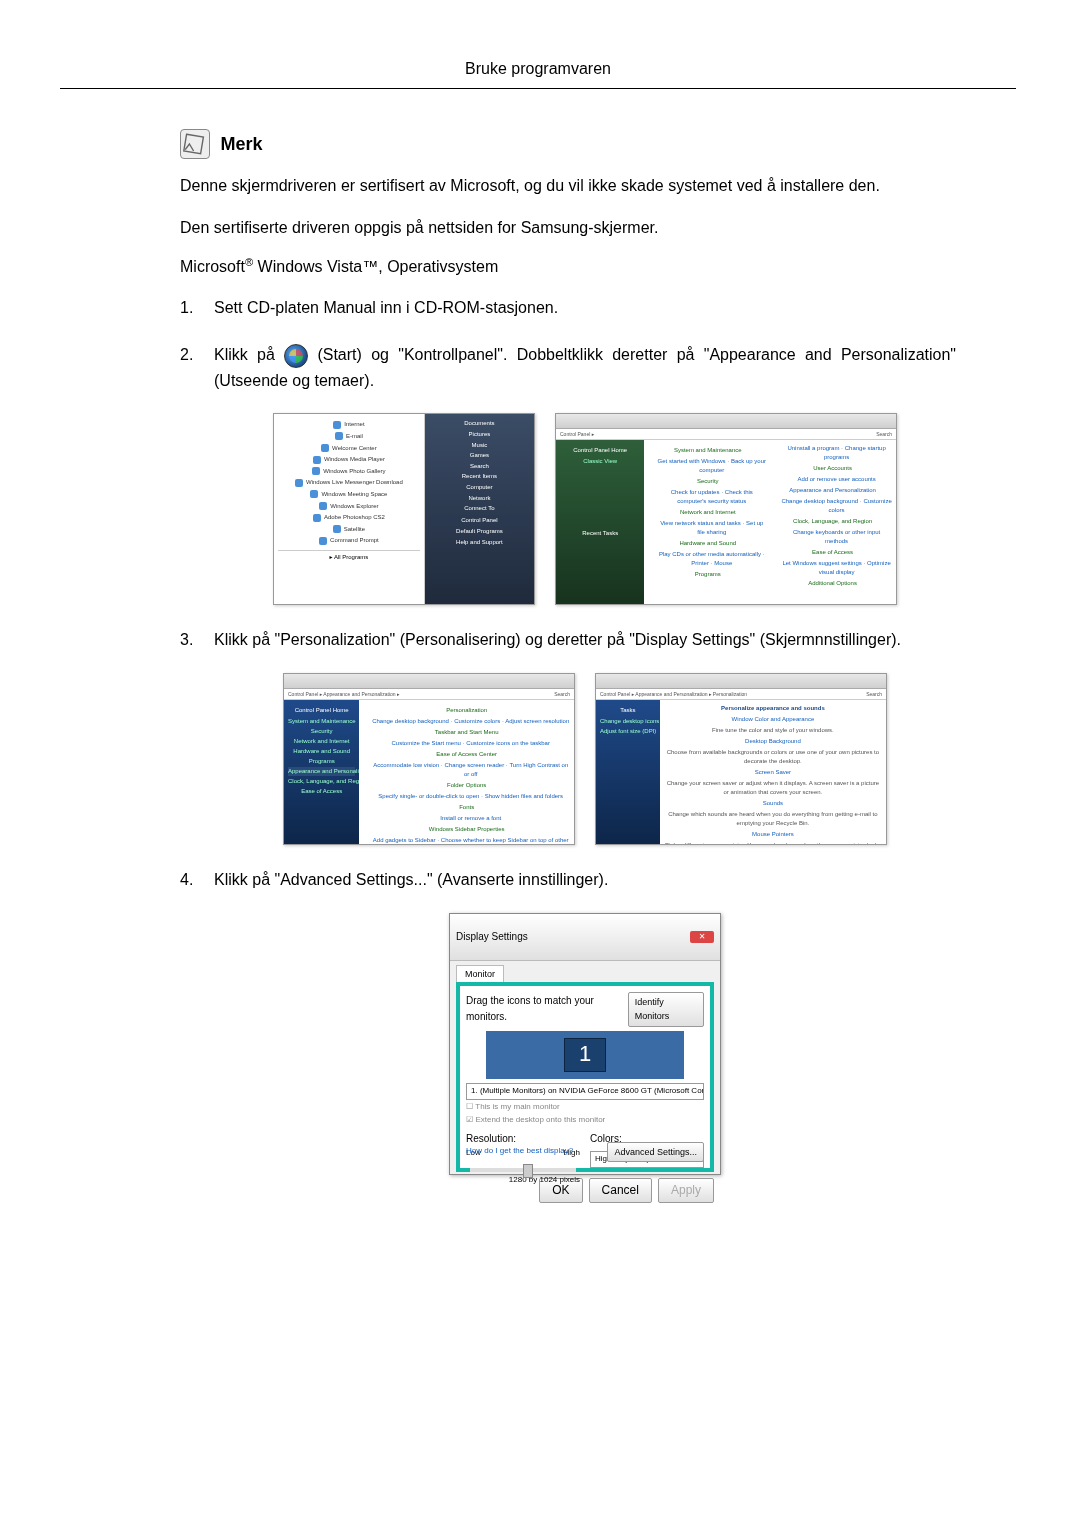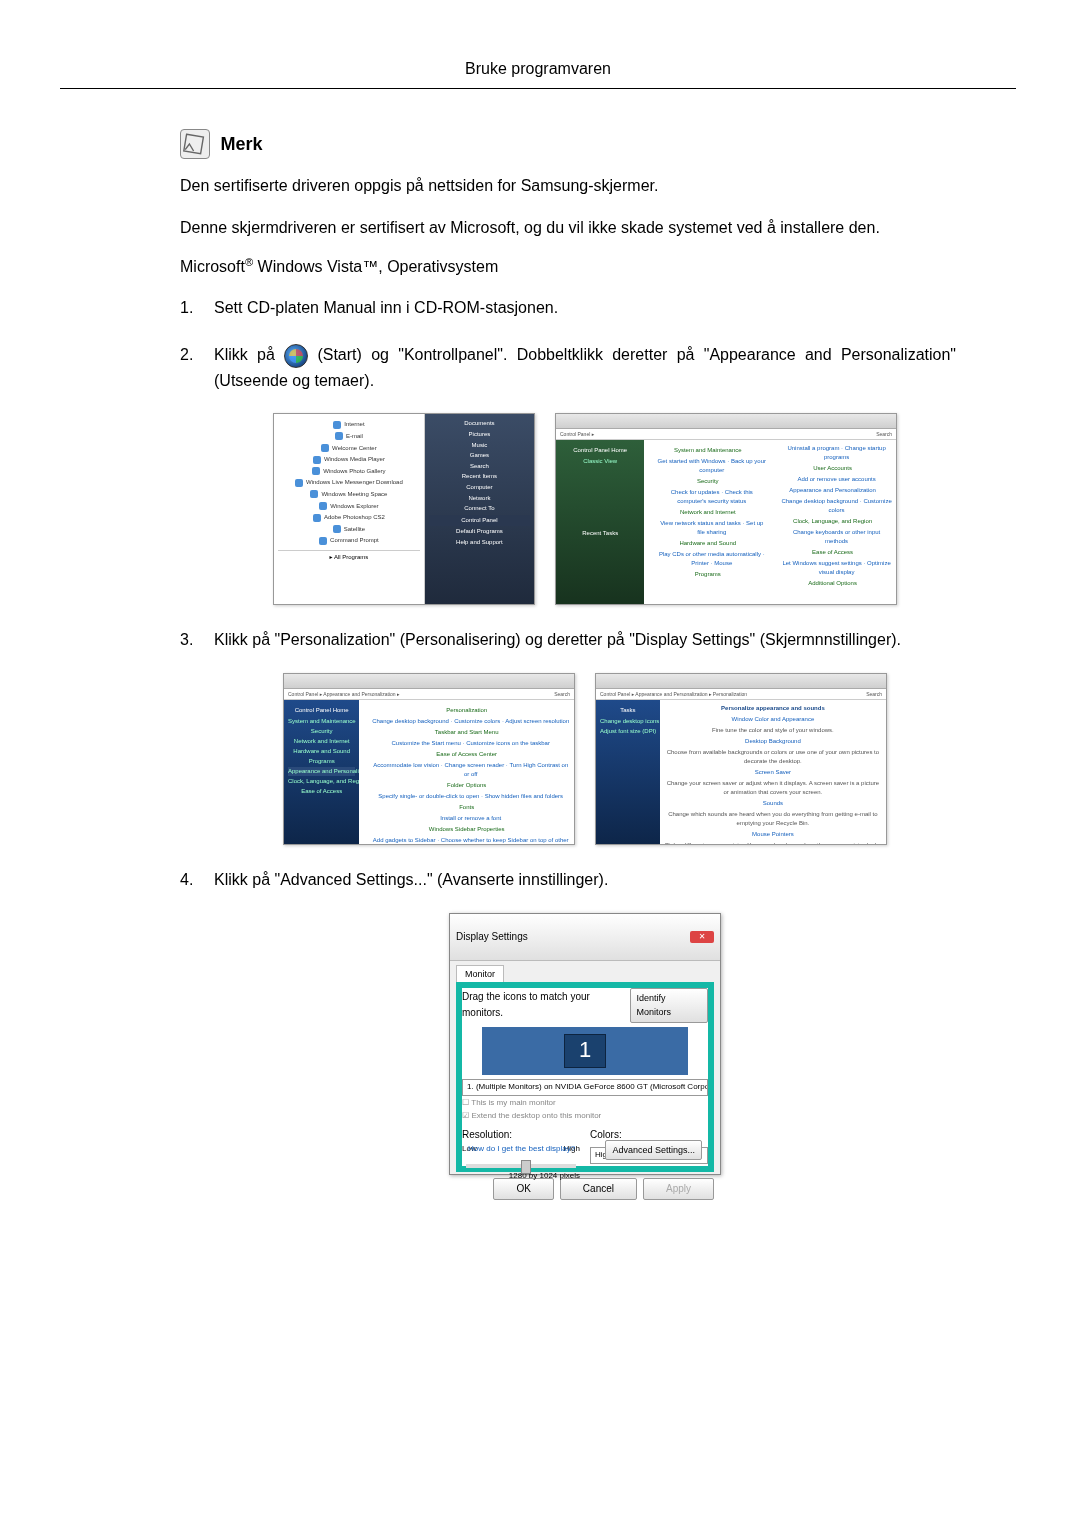--- a/index.html
+++ b/index.html
@@ -243,21 +243,22 @@
     background:#fff;
     border:1px solid #bbb;
     border-bottom:none;
     padding: 1px 8px;
     margin: 4px 0 0 6px;
     font-size:9px;
   }
   .dlg-body {
     background:#fff;
     margin: 0 6px 6px 6px;
-    border:6px solid #14b8a6;
+    border:4px solid #14b8a6;
+    padding: 6px;
     height: 190px;
     box-sizing:border-box;
     position:relative;
   }
   .dlg-body .row {
     display:flex;
     justify-content:space-between;
     align-items:center;
     margin-bottom:4px;
   }
@@ -315,22 +316,22 @@
   .link { color:#1560bd; font-size:8px; }
   .dlg-buttons {
     display:flex;
     justify-content:flex-end;
     gap:6px;
     padding: 0 6px 6px 0;
   }
   .dlg-buttons .btn {
     border:1px solid #999;
     background:linear-gradient(#fff,#e0e0e0);
-    padding:2px 22px;
-    font-size:10px;
+    padding:2px 12px;
+    font-size:12px;
     border-radius:2px;
   }
   .dlg-buttons .btn.disabled { color:#aaa; }
 </style>
 </head>
 <body>
 
 <div class="page">
   <div class="header-title">Bruke programvaren</div>
   <hr class="header-line">
@@ -338,22 +339,22 @@
   <div class="content">
 
     <div class="note-block">
       <span class="note-icon">
         <svg viewBox="0 0 20 20">
             <path d="M4 3 L16 5 L14 17 L2 15 Z" fill="none" stroke="#666" stroke-width="1"></path>
             <path d="M3 14 L6 10 L9 15" fill="none" stroke="#666" stroke-width="1"></path>
           </svg>
       </span>
       <span class="note-label">Merk</span>
+      <p class="note-text">Denne skjermdriveren er sertifisert av Microsoft, og du vil ikke skade systemet ved å installere den.</p>
       <p class="note-text">Den sertifiserte driveren oppgis på nettsiden for Samsung-skjermer.</p>
-      <p class="note-text">Denne skjermdriveren er sertifisert av Microsoft, og du vil ikke skade systemet ved å installere den.</p>
     </div>
 
 
     <div class="subtitle">
       <span>Microsoft</span><sup>®</sup><span> Windows Vista™, Operativsystem</span>
     </div>
 
     <ol class="steps">
       <li>
         <span class="num">1.</span>

